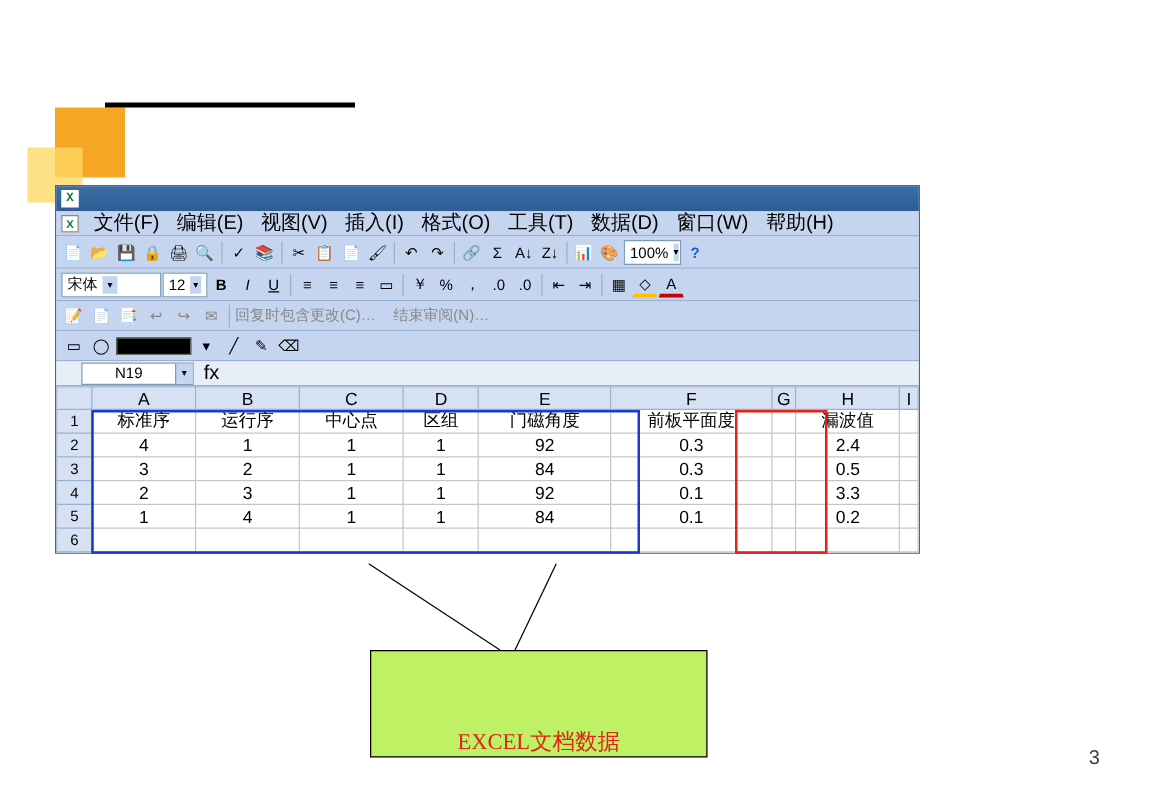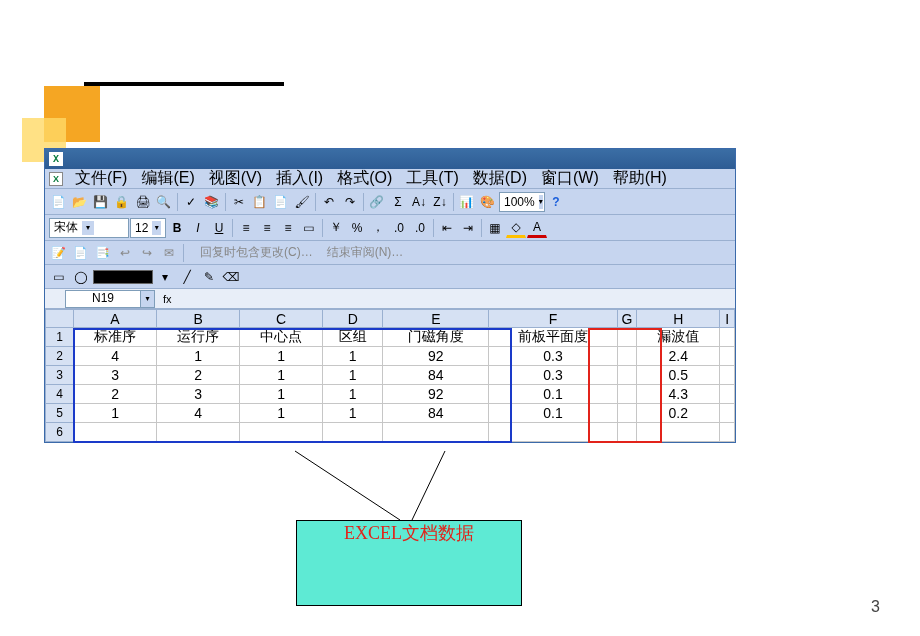--- a/index.html
+++ b/index.html
@@ -192,21 +192,21 @@
       background: #c6d5ef;
       border-left: 1px solid #7f9db9;
       height: 100%;
       display: flex;
       align-items: center;
       justify-content: center;
       font-size: 8px;
     }
     .fx-label {
       padding: 0 6px;
-      font-size: 11px;
+      font-size: 16px;
     }
     .grid-area {
       background: #fff;
       position: relative;
     }
     .grid-table {
       border-collapse: collapse;
       width: 100%;
       font-size: 14px;
       font-family: "SimSun", Arial;
@@ -236,26 +236,26 @@
     }
     .red-box {
       position: absolute;
       border: 2px solid #e2231a;
       pointer-events: none;
     }
     .callout-box {
       position: absolute;
       left: 296px;
       top: 520px;
-      width: 226px;
+      width: 270px;
       height: 86px;
       border: 1px solid #000;
-      background: #5eead4;
-      display: flex;
-      align-items: flex-start;
+      background: #bef264;
+      display: flex;
+      align-items: flex-end;
       justify-content: center;
       color: #e2231a;
       font-size: 18px;
       font-family: "SimSun";
     }
     .page-num {
       position: absolute;
       right: 40px;
       bottom: 20px;
       font-size: 16px;
@@ -363,21 +363,21 @@
   </div>
 
   <div class="review-bar">
     <span class="tb-btn">📝</span>
     <span class="tb-btn">📄</span>
     <span class="tb-btn">📑</span>
     <span class="tb-btn">↩</span>
     <span class="tb-btn">↪</span>
     <span class="tb-btn">✉</span>
     <span class="tb-sep"></span>
-    <span style="margin-left:12px;">回复时包含更改(C)…</span>
+    <span style="margin-left:0;">回复时包含更改(C)…</span>
     <span style="margin-left:12px;">结束审阅(N)…</span>
   </div>
 
   <div class="color-bar">
     <span class="tb-btn">▭</span>
     <span class="tb-btn">◯</span>
     <span class="color-swatch"></span>
     <span class="tb-btn">▾</span>
     <span class="tb-btn">╱</span>
     <span class="tb-btn">✎</span>
@@ -445,21 +445,21 @@
       </tr>
       <tr class="data-row">
         <td class="row-h">4</td>
         <td>2</td>
         <td>3</td>
         <td>1</td>
         <td>1</td>
         <td>92</td>
         <td>0.1</td>
         <td></td>
-        <td>4.3</td>
+        <td>3.3</td>
         <td></td>
       </tr>
       <tr class="data-row">
         <td class="row-h">5</td>
         <td>1</td>
         <td>4</td>
         <td>1</td>
         <td>1</td>
         <td>84</td>
         <td>0.1</td>

